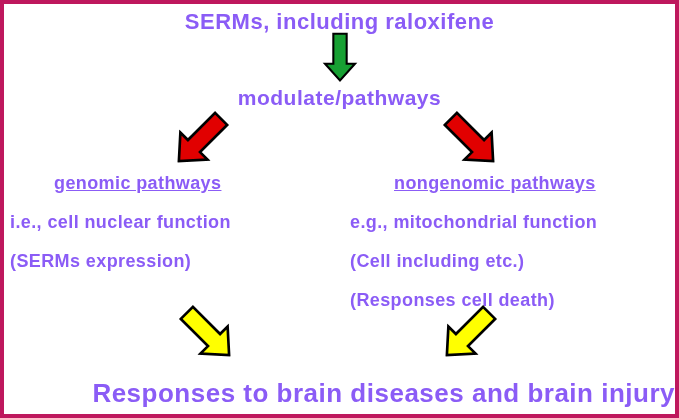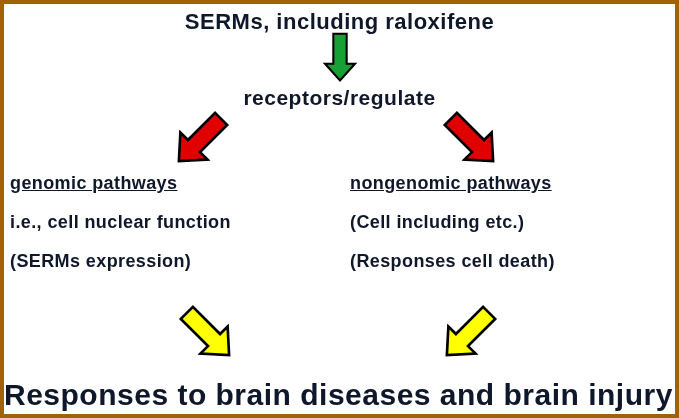--- a/index.html
+++ b/index.html
@@ -5,24 +5,24 @@
   html, body {
     margin: 0;
     padding: 0;
     background: #ffffff;
   }
   .frame {
     position: relative;
     width: 671px;
     height: 410px;
     background: #ffffff;
-    border: 4px solid #a16207;
+    border: 4px solid #be185d;
     font-family: "Liberation Sans", sans-serif;
     font-weight: bold;
-    color: #0f172a;
+    color: #8b5cf6;
     overflow: hidden;
   }
   .title {
     position: absolute;
     top: 5px;
     left: 0;
     width: 100%;
     text-align: center;
     font-size: 22px;
     letter-spacing: 0.5px;
@@ -50,60 +50,62 @@
   .col.right { left: 346px; }
   .col > div {
     height: 39px;
     line-height: 39px;
     font-size: 18px;
     letter-spacing: 0.4px;
     white-space: nowrap;
   }
   .heading {
     text-decoration: underline;
+    margin-left: 44px;
   }
   .bottom {
     position: absolute;
     top: 374px;
     left: 0;
     width: 100%;
-    text-align: left;
-    font-size: 30px;
+    text-align: right;
+    font-size: 26px;
     letter-spacing: 0.5px;
   }
 </style>
 </head>
 <body>
 
 <div class="frame">
 
   <div class="title">SERMs, including raloxifene</div>
 
   <svg class="arrow" style="left:316px; top:28px;" width="40" height="50" viewBox="0 0 40 60">
     <polygon points="12,2 28,2 28,38 38,38 20,58 2,38 12,38" stroke="#000000" stroke-width="2.5" stroke-linejoin="miter" fill="#17a033"></polygon>
   </svg>
 
-  <div class="modulate">receptors/regulate</div>
+  <div class="modulate">modulate/pathways</div>
 
   <svg class="arrow" style="left:174px; top:104px; transform:rotate(45deg);" width="44" height="64" viewBox="0 0 40 60">
     <polygon points="12,2 28,2 28,38 38,38 20,58 2,38 12,38" stroke="#000000" stroke-width="2.5" stroke-linejoin="miter" fill="#e10000"></polygon>
   </svg>
 
   <svg class="arrow" style="left:446px; top:104px; transform:rotate(-45deg);" width="44" height="64" viewBox="0 0 40 60">
     <polygon points="12,2 28,2 28,38 38,38 20,58 2,38 12,38" stroke="#000000" stroke-width="2.5" stroke-linejoin="miter" fill="#e10000"></polygon>
   </svg>
 
   <div class="col left">
     <div class="heading">genomic pathways</div>
     <div>i.e., cell nuclear function</div>
     <div>(SERMs expression)</div>
   </div>
 
   <div class="col right">
     <div class="heading">nongenomic pathways</div>
+    <div>e.g., mitochondrial function</div>
     <div>(Cell including etc.)</div>
     <div>(Responses cell death)</div>
   </div>
 
   <svg class="arrow" style="left:182px; top:298px; transform:rotate(-45deg);" width="44" height="64" viewBox="0 0 40 60">
     <polygon points="12,2 28,2 28,38 38,38 20,58 2,38 12,38" stroke="#000000" stroke-width="2.5" stroke-linejoin="miter" fill="#ffff00"></polygon>
   </svg>
 
   <svg class="arrow" style="left:442px; top:298px; transform:rotate(45deg);" width="44" height="64" viewBox="0 0 40 60">
     <polygon points="12,2 28,2 28,38 38,38 20,58 2,38 12,38" stroke="#000000" stroke-width="2.5" stroke-linejoin="miter" fill="#ffff00"></polygon>

